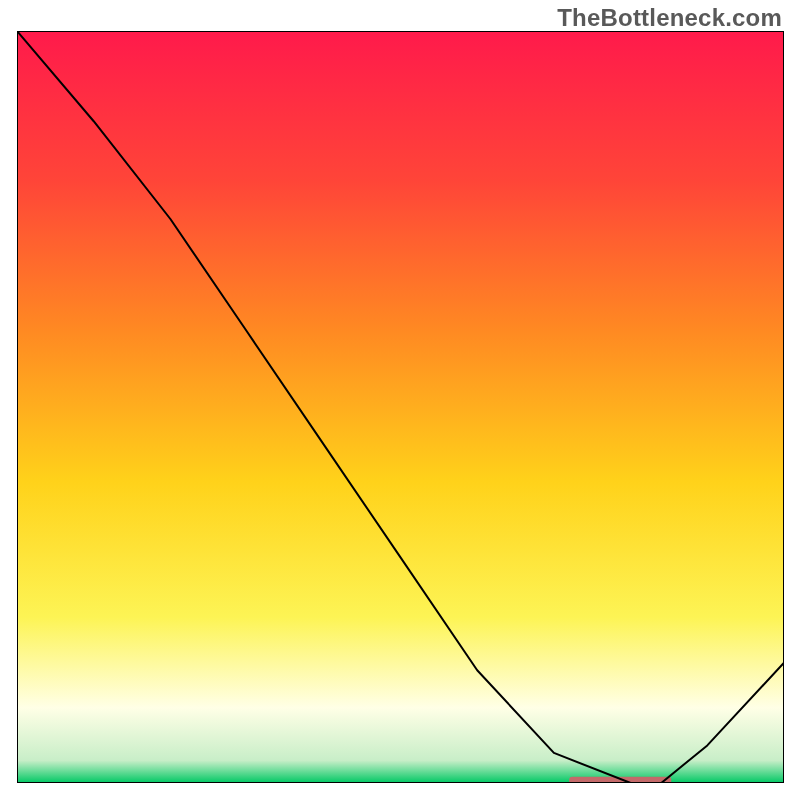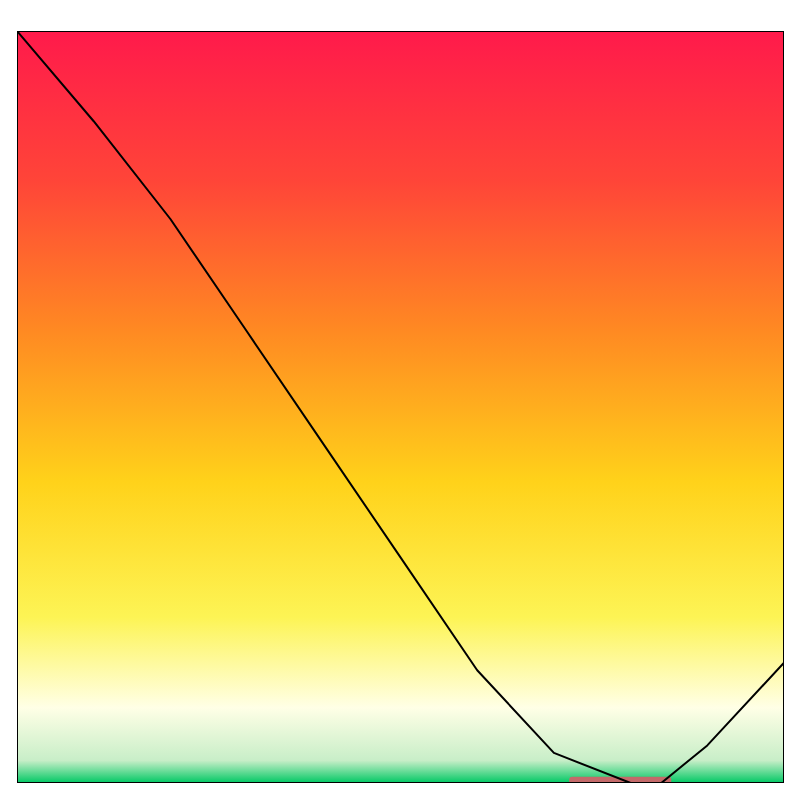--- a/index.html
+++ b/index.html
@@ -36,20 +36,21 @@
   .plot svg {
     display: block;
     width: 767px;
     height: 752px;
   }
 </style>
 </head>
 <body>
 
 <div class="stage">
+  <div class="watermark">TheBottleneck.com</div>
 
   <div class="plot">
     <svg id="chart-svg" viewBox="0 0 767 752" preserveAspectRatio="none">
       <defs>
         <linearGradient id="bg-grad" x1="0" y1="0" x2="0" y2="1">
             <stop offset="0.00%" stop-color="#ff1a4b"></stop>
             <stop offset="20.00%" stop-color="#ff4538"></stop>
             <stop offset="40.00%" stop-color="#ff8a22"></stop>
             <stop offset="60.00%" stop-color="#ffd21a"></stop>
             <stop offset="78.00%" stop-color="#fdf455"></stop>

